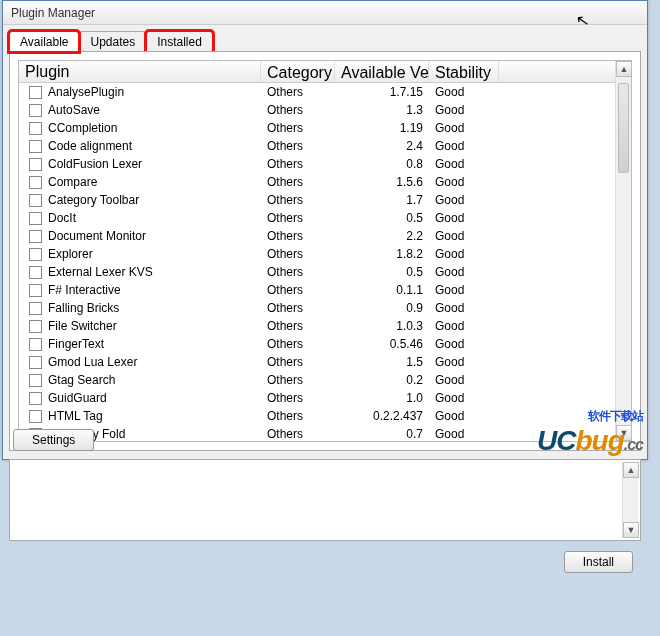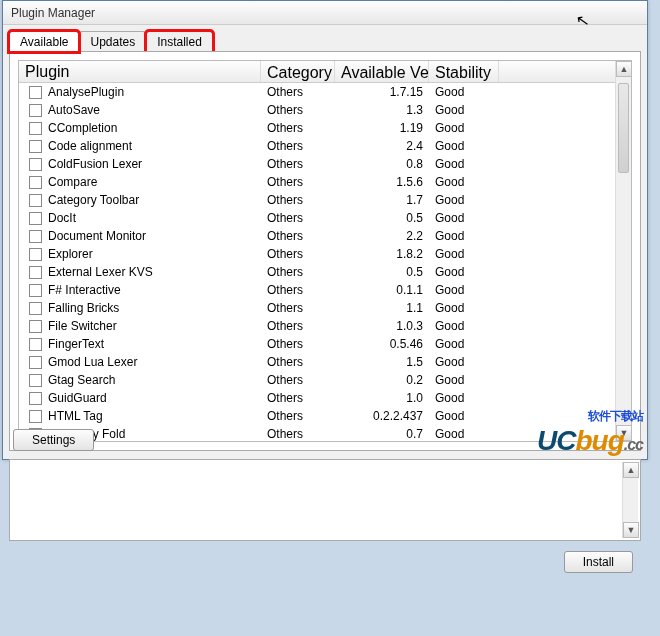--- a/index.html
+++ b/index.html
@@ -258,21 +258,21 @@
             <div class="cell col-ver">0.1.1</div>
             <div class="cell col-stab">Good</div>
             <div class="cell col-rest"></div>
           </div>
           <div class="lv-row">
             <div class="cell col-plugin">
               <span class="chk"></span>
               <span>Falling Bricks</span>
             </div>
             <div class="cell col-cat">Others</div>
-            <div class="cell col-ver">1.1</div>
+            <div class="cell col-ver">0.9</div>
             <div class="cell col-stab">Good</div>
             <div class="cell col-rest"></div>
           </div>
           <div class="lv-row">
             <div class="cell col-plugin">
               <span class="chk"></span>
               <span>File Switcher</span>
             </div>
             <div class="cell col-cat">Others</div>
             <div class="cell col-ver">1.0.3</div>

